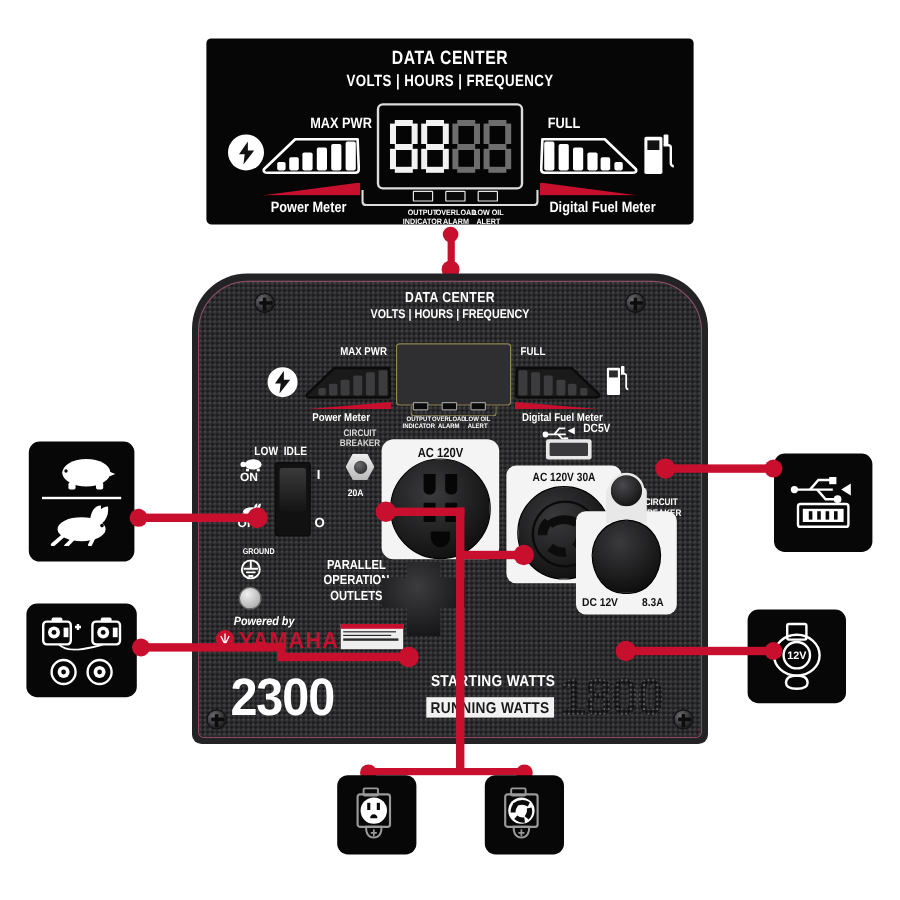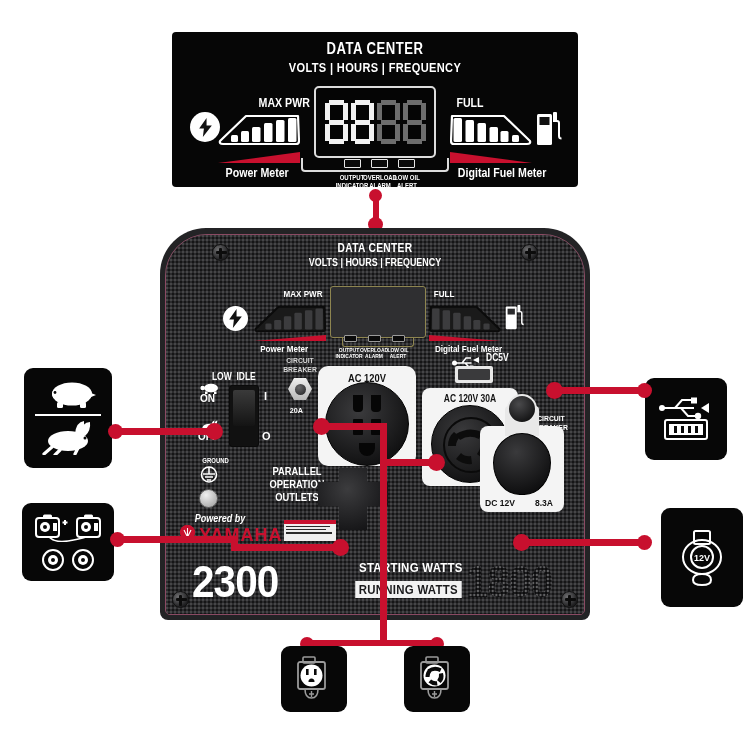--- a/index.html
+++ b/index.html
@@ -622,21 +622,21 @@
           <rect x="24" y="30" width="3" height="7"></rect>
           <rect x="31" y="30" width="3" height="7"></rect>
           <rect x="38" y="30" width="3" height="7"></rect>
         </g>
     </svg>
   </div>
   <div class="cdot" style="left:637px; top:383px; width:15px; height:15px;"></div>
   <div class="cline" style="left:552px; top:387px; width:90px; height:7px;"></div>
   <div class="cdot" style="left:546px; top:382px; width:17px; height:17px;"></div>
 
-  <div class="tile" style="left:661px; top:508px; width:82px; height:99px;text-align:center;">
+  <div class="tile" style="left:623px; top:508px; width:82px; height:78px;text-align:center;">
     <svg width="54" height="58" viewBox="0 0 54 58">
       <rect x="19" y="2" width="16" height="13" rx="1.5" fill="none" stroke="#fff" stroke-width="2"></rect>
       <ellipse cx="27" cy="28" rx="19" ry="17" fill="none" stroke="#fff" stroke-width="2"></ellipse>
       <path d="M27 45 q-9 0-9 6 q0 5 9 5 q9 0 9-5 q0-6-9-6z" fill="none" stroke="#fff" stroke-width="2"></path>
       <circle cx="27" cy="28" r="11" fill="none" stroke="#fff" stroke-width="2"></circle>
       <text x="27" y="31.5" text-anchor="middle" fill="#fff" font-size="9" font-weight="bold" font-family="Liberation Sans, sans-serif">12V</text>
     </svg>
   </div>
   <div class="cdot" style="left:637px; top:535px; width:15px; height:15px;"></div>
   <div class="cline" style="left:528px; top:539px; width:116px; height:7px;"></div>

